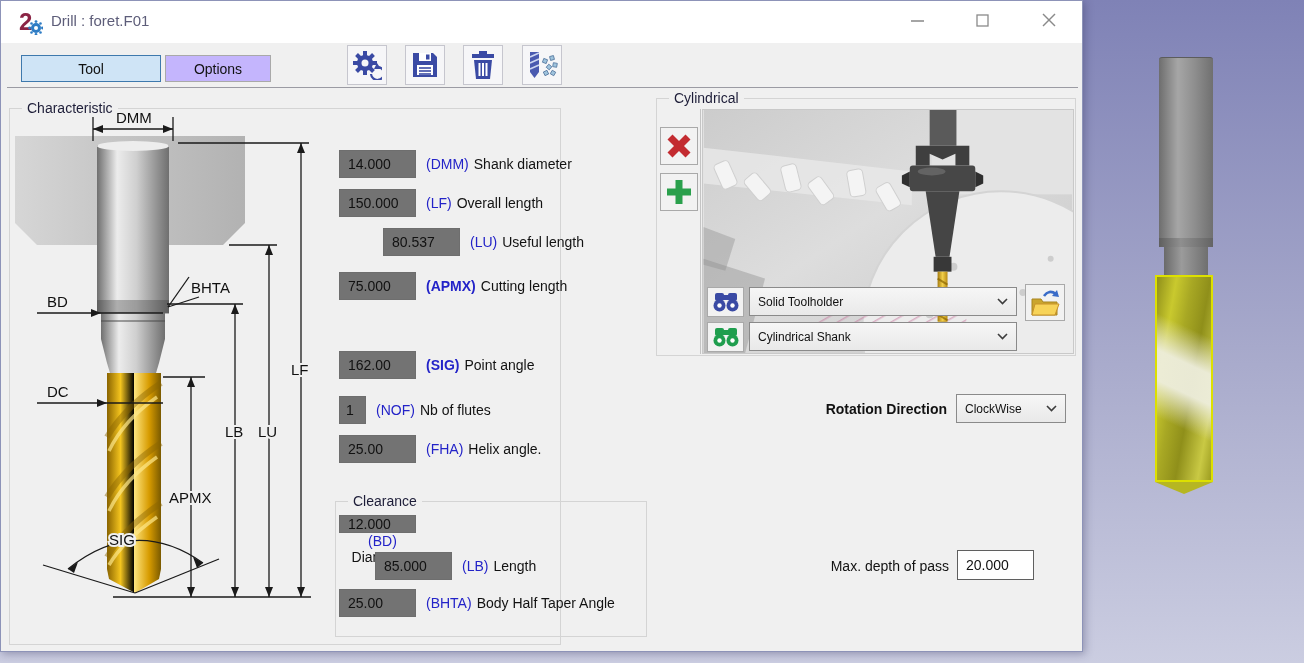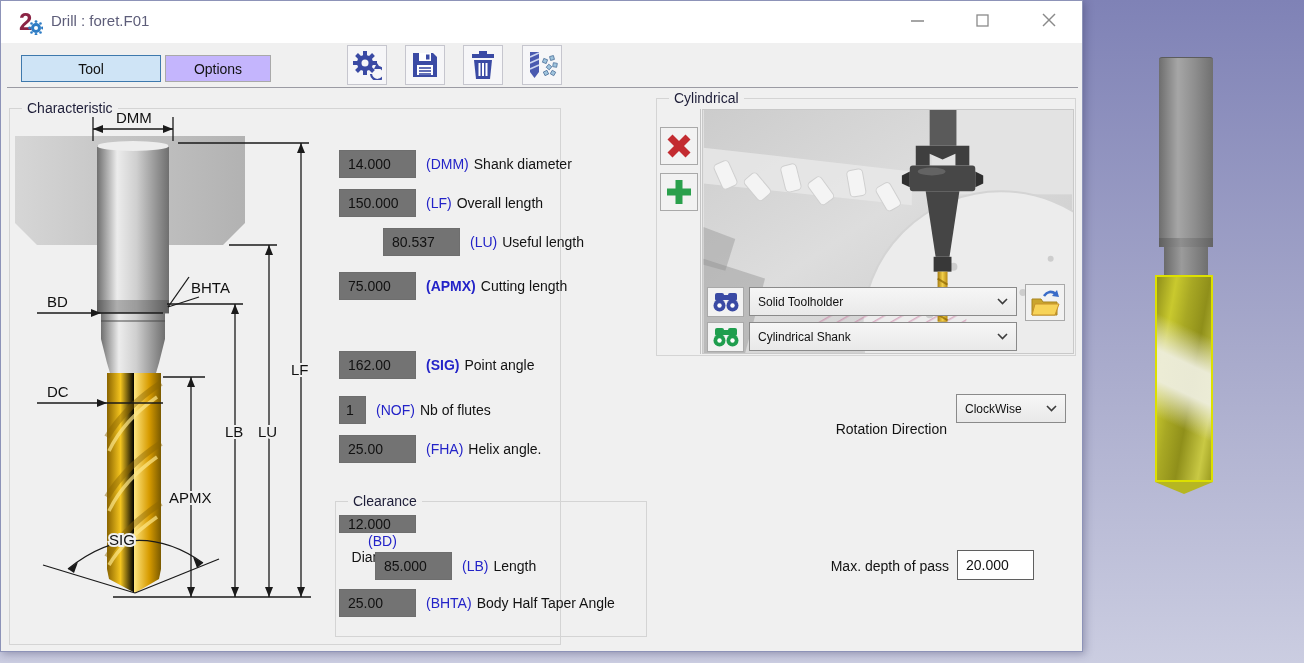--- a/index.html
+++ b/index.html
@@ -51,21 +51,21 @@
   .dropdown {
     position:absolute; height:29px; border:1px solid #8a8a8a;
     background:linear-gradient(#f6f6f6,#e9e9e9);
     display:flex; align-items:center; font-size:12px; color:#111; padding:0 8px;
   }
   .dropdown .dd-text { flex:1; }
   .dd-holder { left:748px; top:286px; width:268px; }
   .dd-shank { left:748px; top:321px; width:268px; }
   .dd-rotation { left:955px; top:393px; width:110px; }
   .side-label { position:absolute; font-size:14px; color:#121212; text-align:right; }
-  .rot-label { left:700px; top:420px; width:246px; }
+  .rot-label { left:700px; top:400px; width:246px;font-weight:bold; }
   .depth-label { left:700px; top:557px; width:248px; }
   .depth-input {
     position:absolute; left:956px; top:549px; width:77px; height:30px;
     border:1px solid #5f5f5f; background:#fff; font-family:"Liberation Sans",sans-serif;
     font-size:14px; color:#111; padding-left:8px;
   }
   
   .render { position:absolute; }
   .r-shank { left:1159px; top:57px; width:54px; height:181px;
     background:linear-gradient(90deg,#6e6e6e,#a6a6a6 35%,#8f8f8f 65%,#707070);

